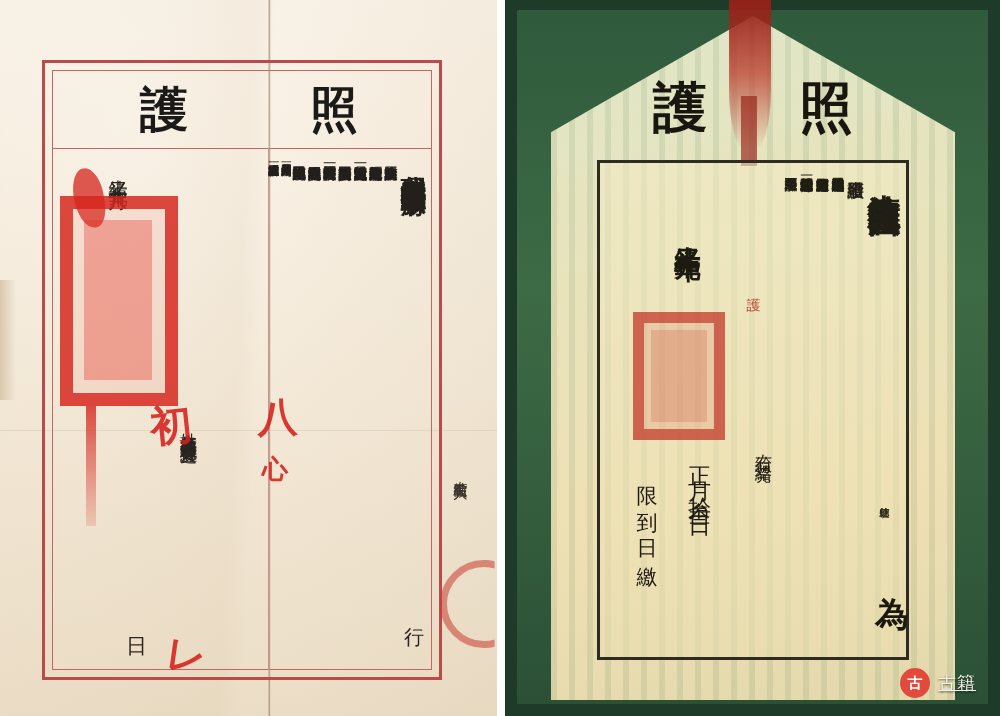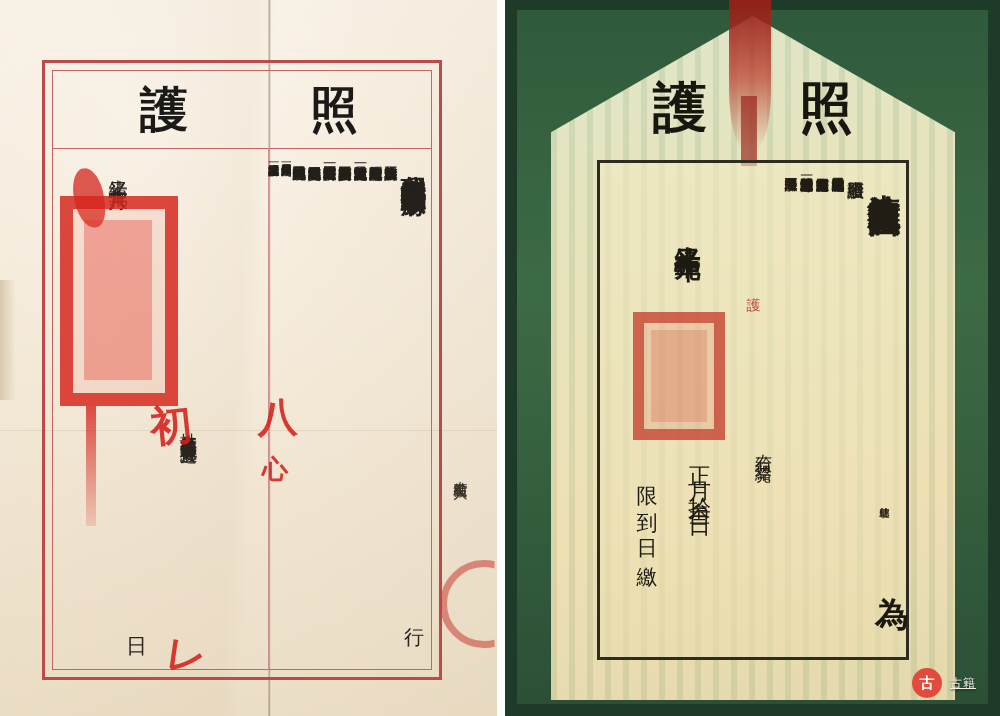--- a/index.html
+++ b/index.html
@@ -457,21 +457,21 @@
     align-items: center;
     justify-content: center;
     color: #fff;
     font-family: "DejaVu Serif", serif;
     font-size: 15px;
     font-weight: bold;
   }
   .badge-text {
     color: #f3f1ea;
     font-family: "DejaVu Serif", serif;
-    font-size: 12px;
+    font-size: 18px;
     letter-spacing: 1px;
     text-shadow: 0 1px 2px rgba(0,0,0,.6);
     text-decoration: underline;
   }
 </style>
 </head>
 <body>
 
 <div class="page">
 

